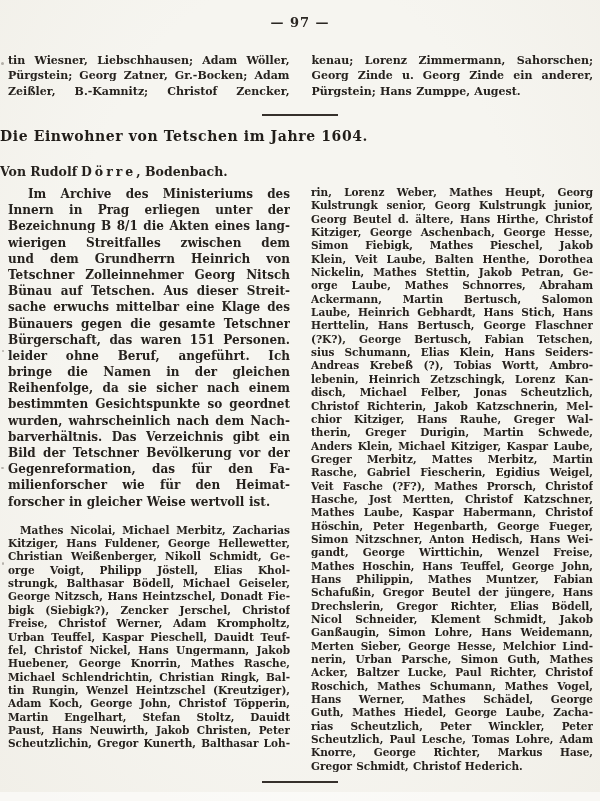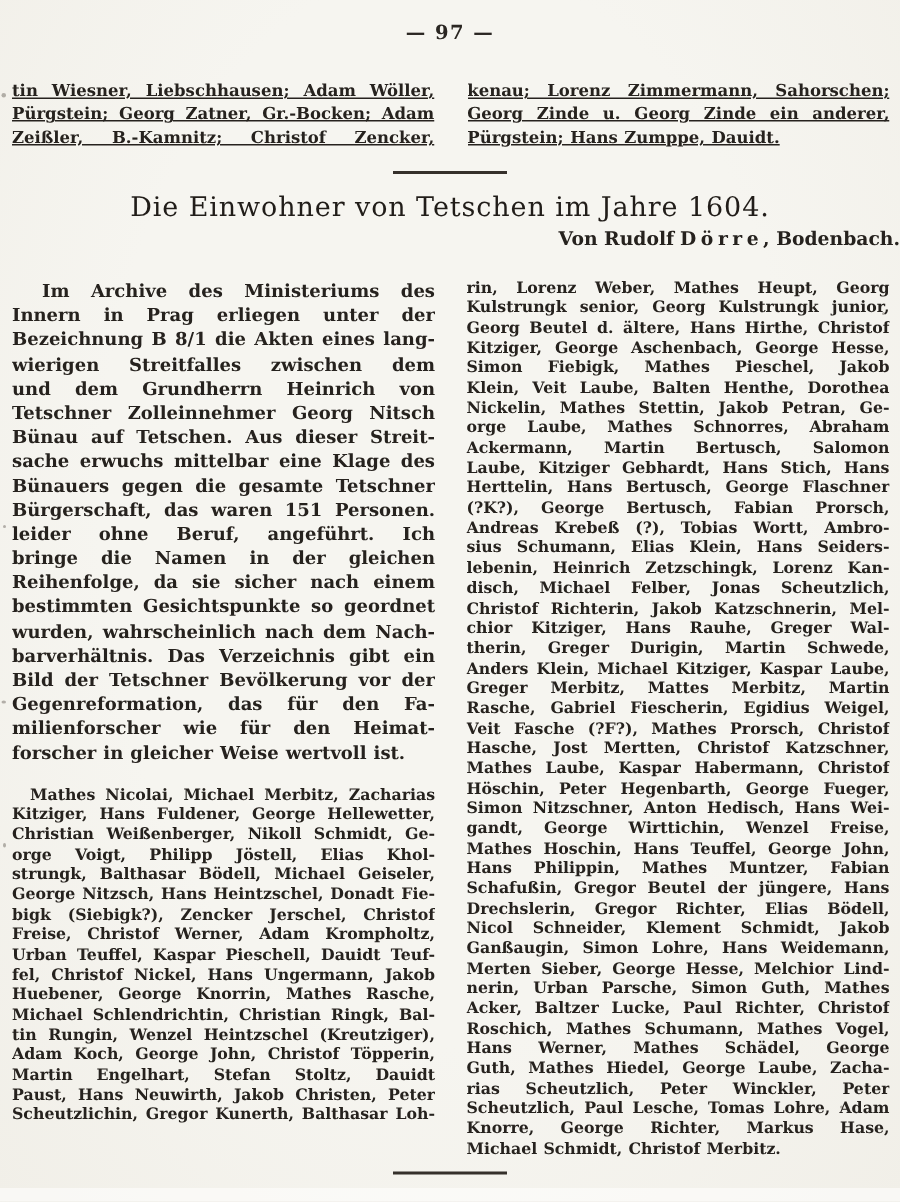--- a/index.html
+++ b/index.html
@@ -22,21 +22,21 @@
     position: absolute; left: 0; right: 0; bottom: 0; height: 9px;
     background: rgba(255,255,255,0.55);
   }
   .pageno {
     position: absolute; top: 15px; left: 0; width: 100%;
     text-align: center; font-size: 13px; letter-spacing: 1px;
     color: #2a2622;
   }
   .topcols {
     position: absolute; top: 53px; left: 8px; right: 7px;
-    display: flex; gap: 22px; text-decoration: underline;
+    display: flex; gap: 22px;
   }
   .bodycols {
     position: absolute; top: 186px; left: 8px; right: 7px;
     display: flex; gap: 21px;
   }
   .col { flex: 1 1 0; min-width: 0; }
   .line {
     text-align: justify;
     text-align-last: justify;
     overflow: hidden;
@@ -54,27 +54,27 @@
   .names-left { margin-top: 14px; }
   .names-left .line:first-child { text-indent: 12px; }
   .rule {
     position: absolute; left: 262px; width: 76px; height: 2px;
     background: #35302b;
   }
   .rule-top { top: 114px; }
   .rule-bottom { top: 781px; }
   .title {
     position: absolute; top: 128px; left: 0; width: 100%;
-    text-align: center;
-    font-size: 18px; font-weight: 400; letter-spacing: 0.6px;
+    text-align: left;
+    font-size: 14px; font-weight: 700; letter-spacing: 0.6px;
     color: #211d19;
   }
   .byline {
-    position: absolute; top: 151px; left: 0; width: 100%;
-    text-align: right; font-size: 12.5px; font-weight: 700;
+    position: absolute; top: 164px; left: 0; width: 100%;
+    text-align: left; font-size: 12.5px; font-weight: 700;
   }
   .byline .spaced { letter-spacing: 3px; margin-left: 4px; }
   .speck { position: absolute; background: rgba(70,62,54,0.38); border-radius: 50%; }
   .s1 { left: 1px;  top: 62px;  width: 3px; height: 3px; }
   .s2 { left: 2px;  top: 350px; width: 2px; height: 2px; }
   .s3 { left: 1px;  top: 467px; width: 3px; height: 2px; }
   .s4 { left: 2px;  top: 562px; width: 2px; height: 3px; }
   .s5 { left: 588px; top: 208px; width: 2px; height: 2px; }
   .s6 { left: 560px; top: 737px; width: 2px; height: 2px; }
 </style>
@@ -87,21 +87,21 @@
 
   <div class="topcols">
     <div class="col topblock">
         <div class="line">tin Wiesner, Liebschhausen; Adam Wöller,</div>
         <div class="line">Pürgstein; Georg Zatner, Gr.-Bocken; Adam</div>
         <div class="line">Zeißler, B.-Kamnitz; Christof Zencker, Schluk-</div>
       </div>
     <div class="col topblock endpara">
         <div class="line">kenau; Lorenz Zimmermann, Sahorschen;</div>
         <div class="line">Georg Zinde u. Georg Zinde ein anderer,</div>
-        <div class="line">Pürgstein; Hans Zumppe, Dauidt.</div>
+        <div class="line">Pürgstein; Hans Zumppe, Augest.</div>
       </div>
   </div>
 
   <div class="rule rule-top"></div>
 
   <h1 class="title">Die Einwohner von Tetschen im Jahre 1604.</h1>
 
   <div class="byline"><span>Von Rudolf</span><span class="spaced">Dörre</span><span>, Bodenbach.</span></div>
 
   <div class="bodycols">
@@ -152,25 +152,25 @@
       <div class="names names-right endpara">
           <div class="line">rin, Lorenz Weber, Mathes Heupt, Georg</div>
           <div class="line">Kulstrungk senior, Georg Kulstrungk junior,</div>
           <div class="line">Georg Beutel d. ältere, Hans Hirthe, Christof</div>
           <div class="line">Kitziger, George Aschenbach, George Hesse,</div>
           <div class="line">Simon Fiebigk, Mathes Pieschel, Jakob</div>
           <div class="line">Klein, Veit Laube, Balten Henthe, Dorothea</div>
           <div class="line">Nickelin, Mathes Stettin, Jakob Petran, Ge-</div>
           <div class="line">orge Laube, Mathes Schnorres, Abraham</div>
           <div class="line">Ackermann, Martin Bertusch, Salomon</div>
-          <div class="line">Laube, Kitziger Gebhardt, Hans Stich, Hans</div>
+          <div class="line">Laube, Heinrich Gebhardt, Hans Stich, Hans</div>
           <div class="line">Herttelin, Hans Bertusch, George Flaschner</div>
-          <div class="line">(?K?), George Bertusch, Fabian Prorsch,</div>
+          <div class="line">(?K?), George Bertusch, Fabian Tetschen,</div>
+          <div class="line">sius Schumann, Elias Klein, Hans Seiders-</div>
           <div class="line">Andreas Krebeß (?), Tobias Wortt, Ambro-</div>
-          <div class="line">sius Schumann, Elias Klein, Hans Seiders-</div>
           <div class="line">lebenin, Heinrich Zetzschingk, Lorenz Kan-</div>
           <div class="line">disch, Michael Felber, Jonas Scheutzlich,</div>
           <div class="line">Christof Richterin, Jakob Katzschnerin, Mel-</div>
           <div class="line">chior Kitziger, Hans Rauhe, Greger Wal-</div>
           <div class="line">therin, Greger Durigin, Martin Schwede,</div>
           <div class="line">Anders Klein, Michael Kitziger, Kaspar Laube,</div>
           <div class="line">Greger Merbitz, Mattes Merbitz, Martin</div>
           <div class="line">Rasche, Gabriel Fiescherin, Egidius Weigel,</div>
           <div class="line">Veit Fasche (?F?), Mathes Prorsch, Christof</div>
           <div class="line">Hasche, Jost Mertten, Christof Katzschner,</div>
@@ -186,21 +186,21 @@
           <div class="line">Ganßaugin, Simon Lohre, Hans Weidemann,</div>
           <div class="line">Merten Sieber, George Hesse, Melchior Lind-</div>
           <div class="line">nerin, Urban Parsche, Simon Guth, Mathes</div>
           <div class="line">Acker, Baltzer Lucke, Paul Richter, Christof</div>
           <div class="line">Roschich, Mathes Schumann, Mathes Vogel,</div>
           <div class="line">Hans Werner, Mathes Schädel, George</div>
           <div class="line">Guth, Mathes Hiedel, George Laube, Zacha-</div>
           <div class="line">rias Scheutzlich, Peter Winckler, Peter</div>
           <div class="line">Scheutzlich, Paul Lesche, Tomas Lohre, Adam</div>
           <div class="line">Knorre, George Richter, Markus Hase,</div>
-          <div class="line">Michael Schmidt, Christof Merbitz.</div>
+          <div class="line">Gregor Schmidt, Christof Hederich.</div>
         </div>
     </div>
   </div>
 
   <div class="rule rule-bottom"></div>
 
   <div class="speck s1"></div>
   <div class="speck s2"></div>
   <div class="speck s3"></div>
   <div class="speck s4"></div>

